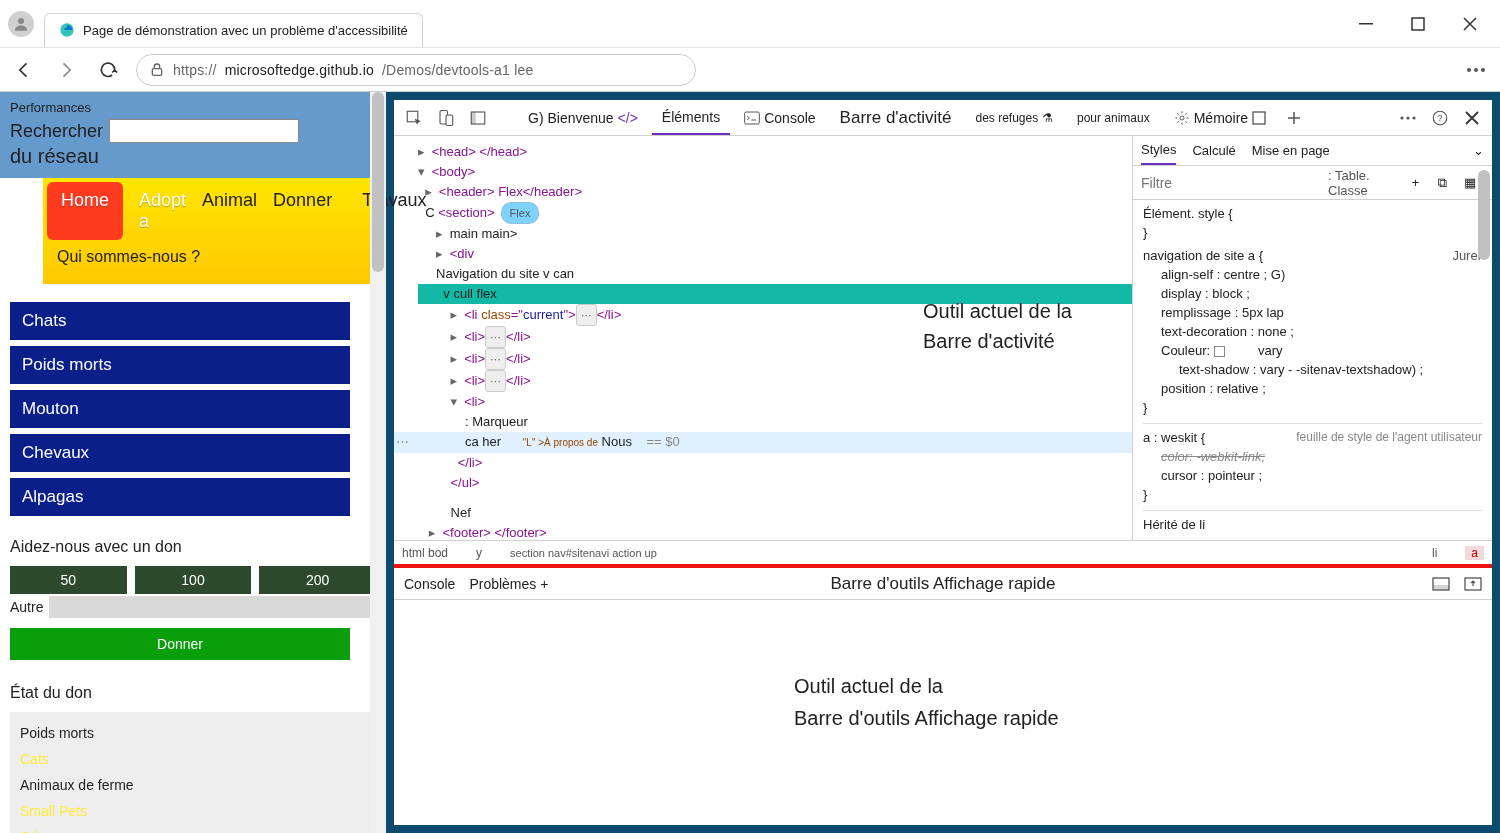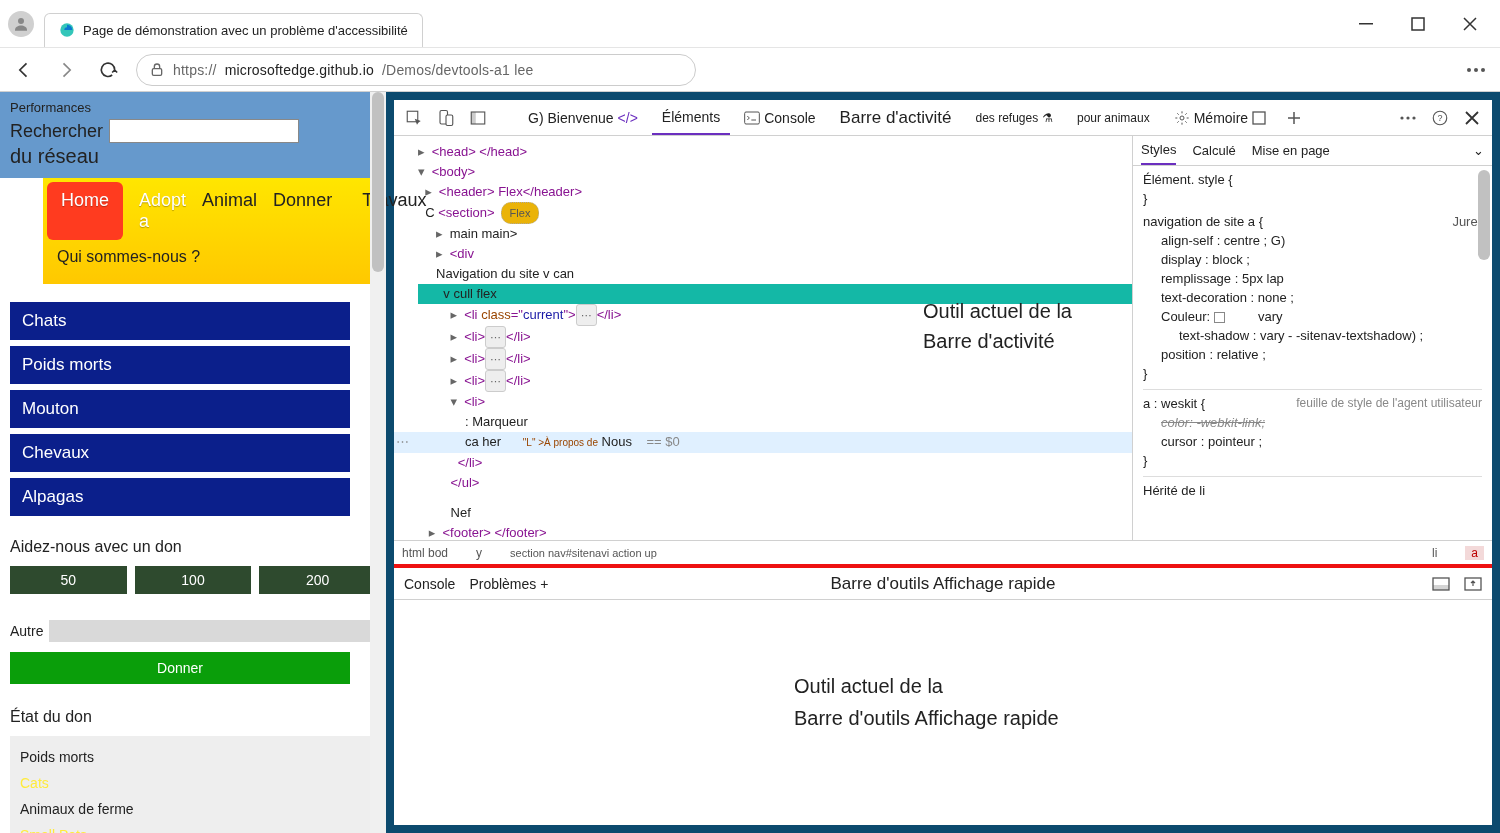--- a/index.html
+++ b/index.html
@@ -42,21 +42,21 @@
   .nav-item.dark { color:#222; text-shadow:none; }
   .nav-sub { padding: 8px 14px; font-size:16px; color:#222; }
 
   .list-area { padding: 18px 10px 6px; }
   .list-btn { display:block; width: 340px; background:#0b1f8b; color:#fff; font-size:17px; padding:9px 12px; margin-bottom:6px; text-align:left; }
 
   .donate { padding: 10px; }
   .donate h3 { font-size:16px; font-weight:normal; margin-bottom:10px; }
   .donate-row { display:flex; gap:8px; }
   .donate-btn { flex:1; background:#2e4a2e; color:#fff; text-align:center; padding:6px 0; font-size:14px; }
-  .other-row { display:flex; margin-top:26px; gap:6px; align-items:center; }
+  .other-row { display:flex; margin-top:2px; gap:6px; align-items:center; }
   .other-row .lbl { font-size:14px; }
   .other-row .inp { flex:1; height:22px; background:#d9d9d9; }
   .give { margin-top:10px; background:#0a9e0a; color:#fff; text-align:center; padding:8px 0; width:340px; font-size:14px; }
 
   .status { padding: 14px 10px 6px; }
   .status h3 { font-size:16px; font-weight:normal; margin-bottom:10px; }
   .status-box { background:#eee; padding:8px 10px; font-size:14px; }
   .status-box div { padding:5px 0; }
   .yellow { color:#ffeb3b; }
 
@@ -71,21 +71,21 @@
   .dt-tabbar .spacer { flex:1; }
 
   .dt-body { flex:1; display:flex; min-height:0; }
   .dom { flex:1; position:relative; font-family: Consolas, monospace; font-size:13px; padding:6px 0 0 24px; line-height:20px; overflow:hidden; }
   .dom .line { white-space:pre; }
   .tag { color:#881391; }
   .attr { color:#994500;margin-top:32px; }
   .val { color:#1a1aa6; }
   .txt { color:#222; }
   .tri { display:inline-block; width:10px; color:#666; }
-  .flex-pill { display:inline-block; background:#eab308; border:1px dotted #aaa; border-radius:10px; padding:0 8px; font-size:11px; color:#555; margin-left:6px; }
+  .flex-pill { display:inline-block; background:#7dd3fc; border:1px dotted #aaa; border-radius:10px; padding:0 8px; font-size:11px; color:#555; margin-left:6px; }
   .ellip { display:inline-block; background:#eee; border:1px solid #ccc; border-radius:3px; padding:0 4px; color:#666; font-size:11px; }
   .dom .sel { background:#14b8a6; }
   .dom .mark-row { background:#e0f0ff; }
   .dom .gray { color:#888; }
   .dom-annot { position:absolute; right:60px; top:160px; font-size:20px; line-height:30px; }
 
   .crumbs { height:24px; border-top:1px solid #d0d0d0; display:flex; align-items:center; font-size:12px; padding:0 8px; gap:28px; color:#555; }
   .crumbs .sel-crumb { background:#f3d9d9; color:#b00; padding:0 6px; }
 
   .styles { width:360px; border-left:1px solid #d0d0d0; display:flex; flex-direction:column; font-size:13px; position:relative; }
@@ -358,20 +358,27 @@
             <div>Barre d'activité</div>
           </div>
         </div>
 
         <div class="styles">
           <div class="styles-tabs">
             <div class="st-tab active">Styles</div>
             <div class="st-tab">Calculé</div>
             <div class="st-tab">Mise en page</div>
             <div class="chev">⌄</div>
+          </div>
+          <div class="filter-row">
+            <input placeholder="Filtre" style="">
+            <span class="tog">: Table. Classe</span>
+            <span class="mini-ico">+</span>
+            <span class="mini-ico">⧉</span>
+            <span class="mini-ico">▦</span>
           </div>
           <div class="style-rules">
             <div>Élément. style {</div>
             <div>}</div>
             <div class="rule-head">
                 <span class="sel-name">navigation de site a {</span>
                 <span>Jurer</span>
               </div>
             <div class="prop">align-self : centre ; G)</div>
             <div class="prop">display : block ;</div>

